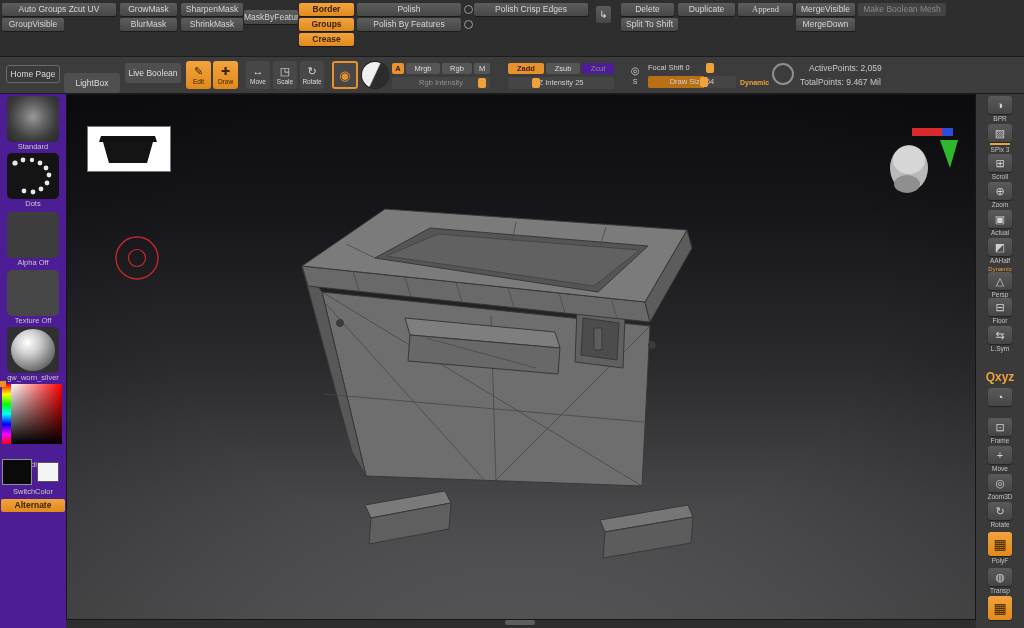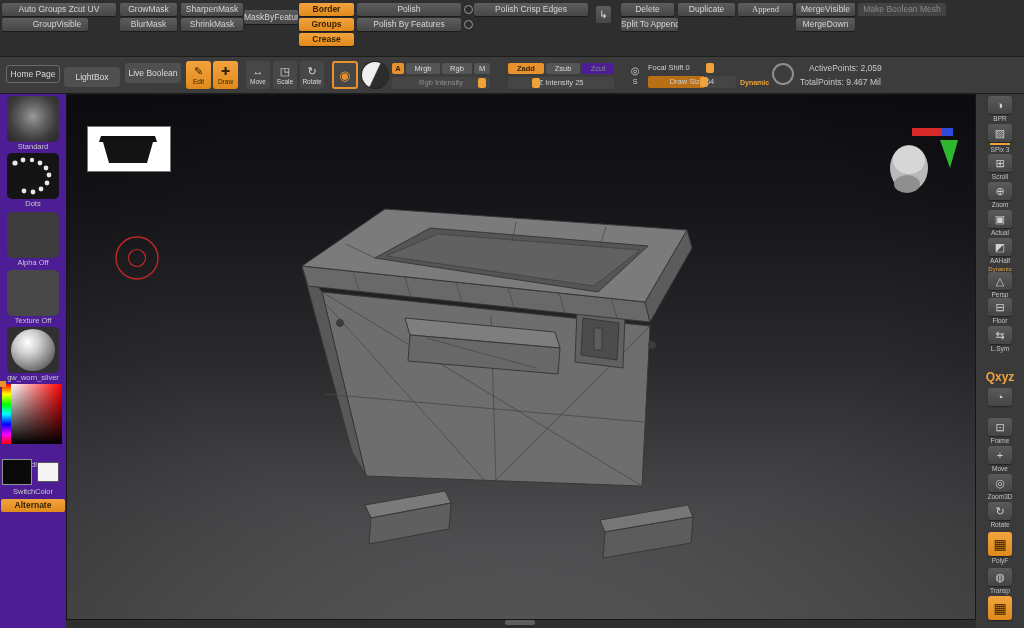--- a/index.html
+++ b/index.html
@@ -86,36 +86,36 @@
     <div class="tbtn" style="left:357px;top:3px;width:104px;">Polish</div>
     <div class="radio" style="left:464px;top:5px;"></div>
     <div class="tbtn" style="left:474px;top:3px;width:114px;">Polish Crisp Edges</div>
     <div class="arrowbtn" style="left:596px;top:6px;">↳</div>
     <div class="tbtn" style="left:621px;top:3px;width:53px;">Delete</div>
     <div class="tbtn" style="left:678px;top:3px;width:57px;">Duplicate</div>
     <div class="tbtn" style="left:738px;top:3px;width:55px;font-family:Liberation Serif, serif;">Append</div>
     <div class="tbtn" style="left:796px;top:3px;width:59px;">MergeVisible</div>
     <div class="tbtn disabled" style="left:858px;top:3px;width:88px;">Make Boolean Mesh</div>
 
-    <div class="tbtn" style="left:2px;top:18px;width:62px;padding-left:24px;">GroupVisible</div>
+    <div class="tbtn" style="left:2px;top:18px;width:62px;">GroupVisible</div>
     <div class="tbtn" style="left:120px;top:18px;width:57px;">BlurMask</div>
     <div class="tbtn" style="left:181px;top:18px;width:62px;">ShrinkMask</div>
     <div class="tbtn orange" style="left:299px;top:18px;width:55px;">Groups</div>
     <div class="tbtn" style="left:357px;top:18px;width:104px;">Polish By Features</div>
     <div class="radio" style="left:464px;top:20px;"></div>
-    <div class="tbtn" style="left:621px;top:18px;width:57px;">Split To Append</div>
+    <div class="tbtn" style="left:621px;top:18px;width:57px;">Split To Shift</div>
     <div class="tbtn" style="left:796px;top:18px;width:59px;">MergeDown</div>
 
     <div class="tbtn" style="left:244px;top:10px;width:54px;height:14px;line-height:14px;">MaskByFeature</div>
     <div class="tbtn orange" style="left:299px;top:33px;width:55px;">Crease</div>
   </div>
 
   <div class="shelf">
     <div class="sbtn homebtn" style="left:6px;top:8px;width:52px;height:16px;line-height:16px;">Home Page</div>
-    <div class="sbtn" style="left:64px;top:10px;width:56px;height:20px;line-height:20px;">LightBox</div>
+    <div class="sbtn" style="left:64px;top:16px;width:56px;height:20px;line-height:20px;">LightBox</div>
     <div class="sbtn" style="left:125px;top:6px;width:56px;height:20px;line-height:20px;">Live Boolean</div>
 
     <div class="iconbtn orange" style="left:186px;top:4px;">
       <span class="g">✎</span>
       <span class="t">Edit</span>
     </div>
     <div class="iconbtn orange" style="left:213px;top:4px;">
       <span class="g">✚</span>
       <span class="t">Draw</span>
     </div>

